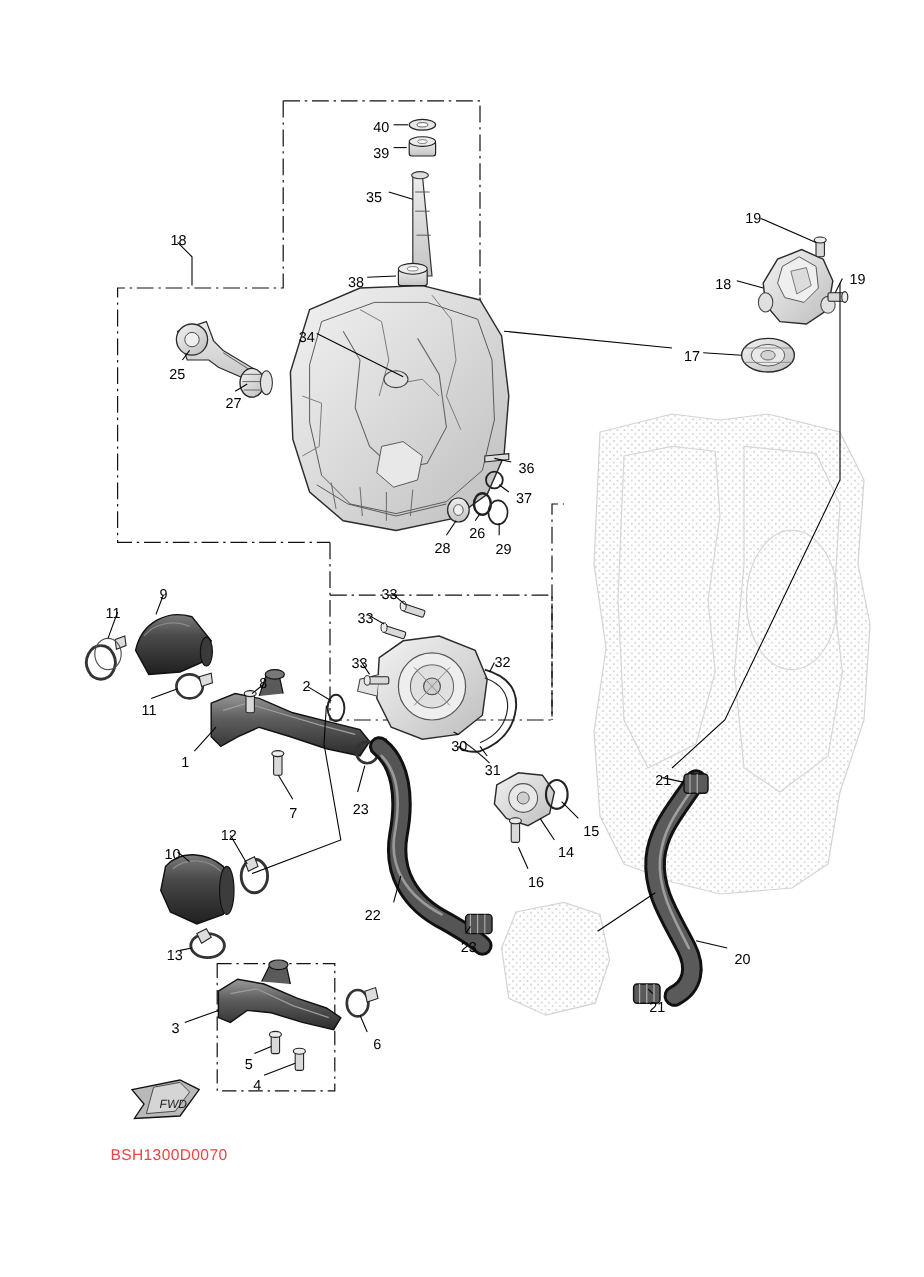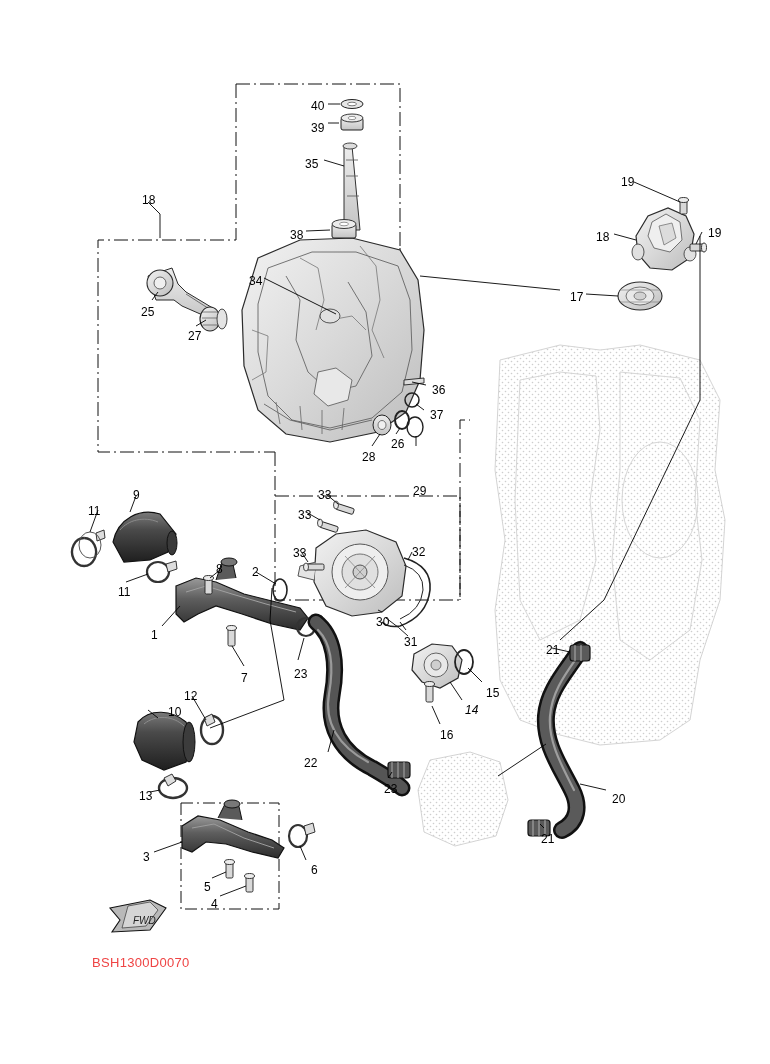--- a/index.html
+++ b/index.html
@@ -417,44 +417,44 @@
       <div class="callout" style="left: 141px; top: 306px;">25</div>
       <div class="callout" style="left: 188px; top: 330px;">27</div>
       <div class="callout" style="left: 621px; top: 176px;">19</div>
       <div class="callout" style="left: 596px; top: 231px;">18</div>
       <div class="callout" style="left: 708px; top: 227px;">19</div>
       <div class="callout" style="left: 570px; top: 291px;">17</div>
       <div class="callout" style="left: 432px; top: 384px;">36</div>
       <div class="callout" style="left: 430px; top: 409px;">37</div>
       <div class="callout" style="left: 362px; top: 451px;">28</div>
       <div class="callout" style="left: 391px; top: 438px;">26</div>
-      <div class="callout" style="left: 413px; top: 452px; margin-top: 33px;">29</div>
+      <div class="callout" style="left: 413px; top: 452px;">29</div>
       <div class="callout" style="left: 88px; top: 505px;">11</div>
       <div class="callout" style="left: 133px; top: 489px;">9</div>
       <div class="callout" style="left: 118px; top: 586px;">11</div>
       <div class="callout" style="left: 216px; top: 563px;">8</div>
       <div class="callout" style="left: 252px; top: 566px;">2</div>
       <div class="callout" style="left: 151px; top: 629px;">1</div>
       <div class="callout" style="left: 241px; top: 672px;">7</div>
       <div class="callout" style="left: 294px; top: 668px;">23</div>
       <div class="callout" style="left: 318px; top: 489px;">33</div>
       <div class="callout" style="left: 298px; top: 509px;">33</div>
       <div class="callout" style="left: 293px; top: 547px;">33</div>
       <div class="callout" style="left: 412px; top: 546px;">32</div>
       <div class="callout" style="left: 376px; top: 616px; text-align: right;">30</div>
       <div class="callout" style="left: 404px; top: 636px;">31</div>
       <div class="callout" style="left: 486px; top: 687px;">15</div>
-      <div class="callout" style="left: 465px; top: 704px; font-style: italic;">14</div>
+      <div class="callout" style="left: 465px; top: 704px;">14</div>
       <div class="callout" style="left: 440px; top: 729px;">16</div>
       <div class="callout" style="left: 546px; top: 644px;">21</div>
       <div class="callout" style="left: 612px; top: 793px;">20</div>
       <div class="callout" style="left: 541px; top: 833px;">21</div>
       <div class="callout" style="left: 304px; top: 757px;">22</div>
       <div class="callout" style="left: 384px; top: 783px;">23</div>
       <div class="callout" style="left: 184px; top: 690px;">12</div>
-      <div class="callout" style="left: 137px; top: 706px; margin-left: 31px;">10</div>
+      <div class="callout" style="left: 137px; top: 706px;">10</div>
       <div class="callout" style="left: 139px; top: 790px;">13</div>
       <div class="callout" style="left: 143px; top: 851px;">3</div>
       <div class="callout" style="left: 204px; top: 881px;">5</div>
       <div class="callout" style="left: 211px; top: 898px;">4</div>
       <div class="callout" style="left: 311px; top: 864px;">6</div>
     </div>
 </div>
 
 </body></html>

